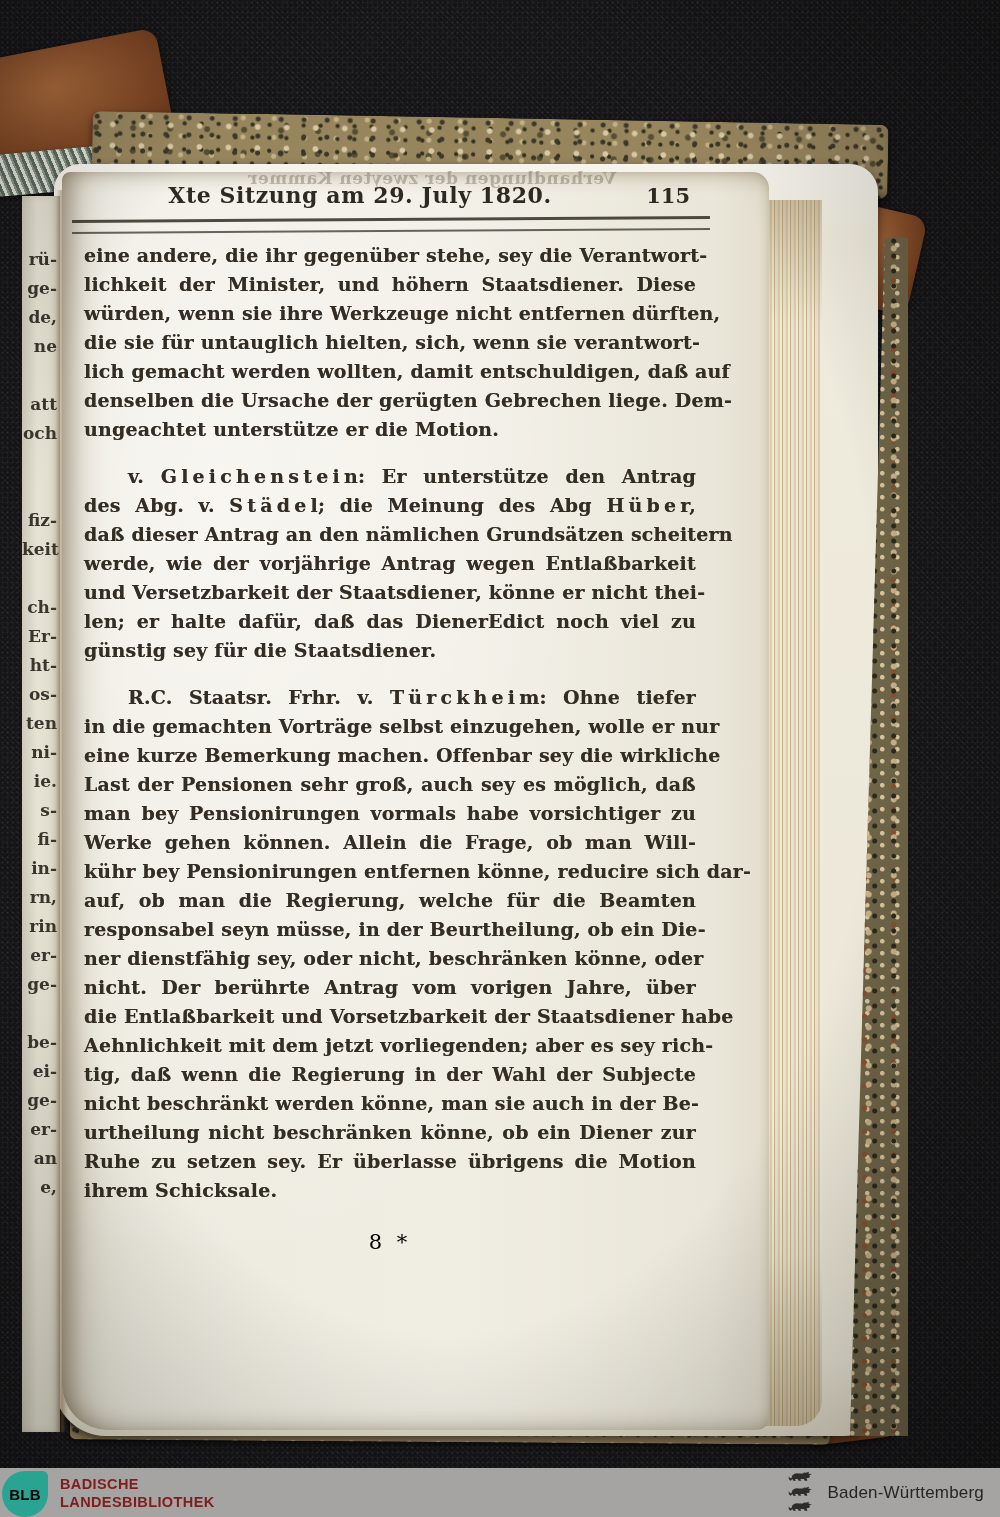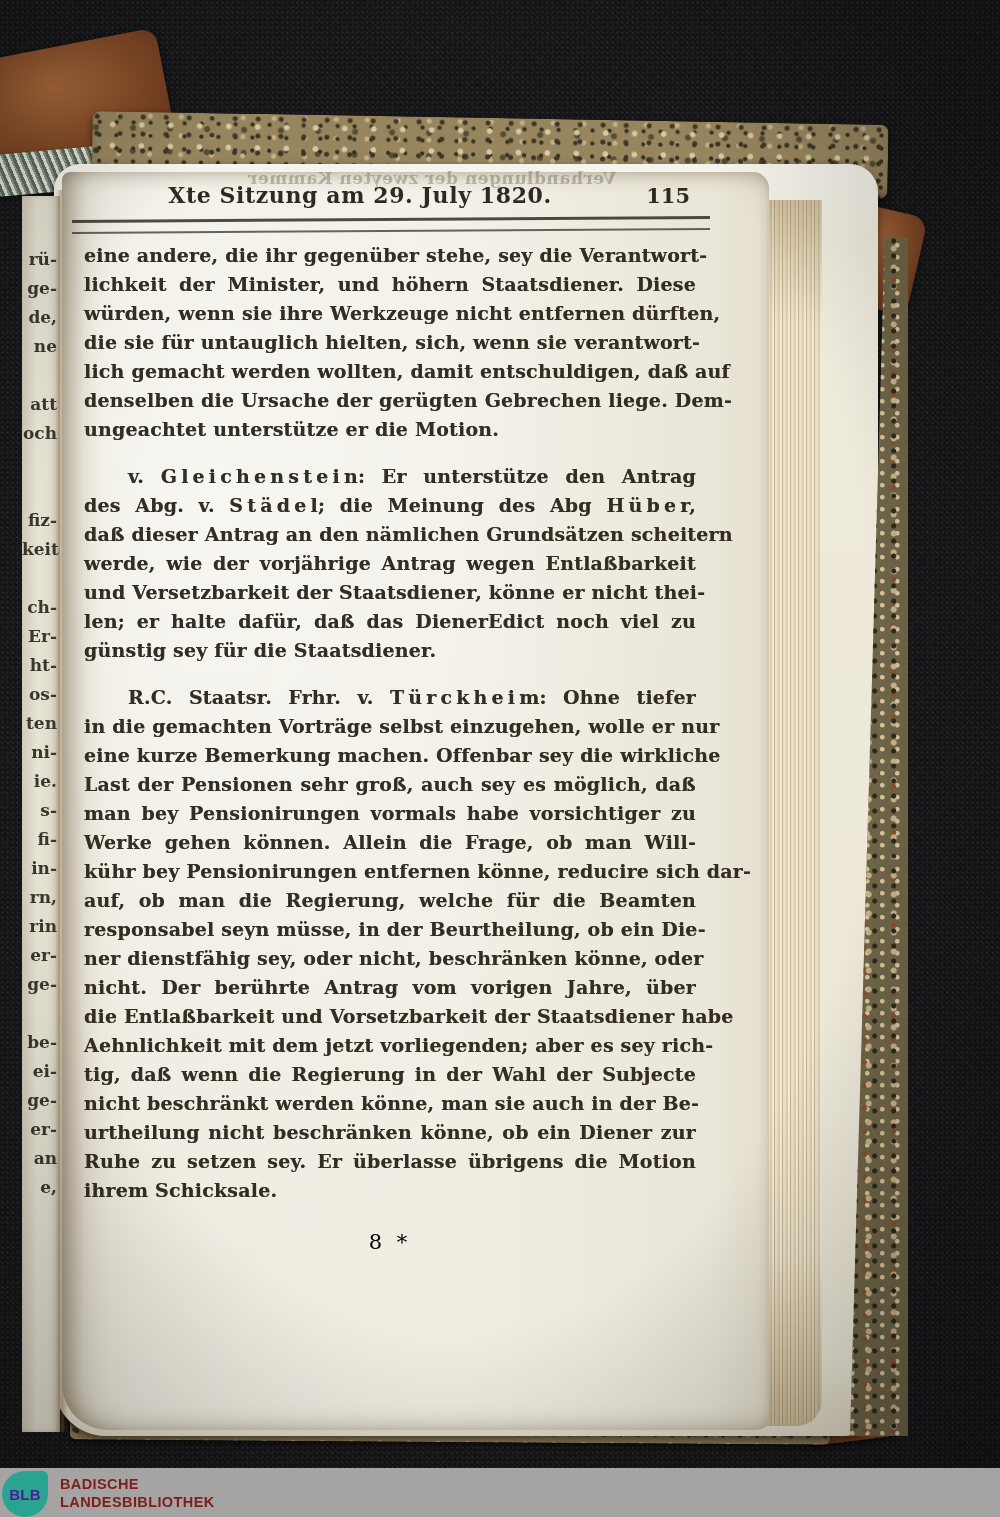--- a/index.html
+++ b/index.html
@@ -78,21 +78,21 @@
   .tl{text-align:justify;text-align-last:justify;height:29px;white-space:nowrap;}
   .tl.first{text-indent:44px;margin-top:18px;}
   .tl.last{text-align-last:left;white-space:normal;}
   .sig{margin-top:16px;text-align:center;font-size:21px;letter-spacing:4px;}
 
   
   .footer{position:absolute;left:0;top:1468px;width:1000px;height:49px;background:#a5a4a2;z-index:30;
     font-family:"Liberation Sans","DejaVu Sans",sans-serif;}
   .blb-logo{position:absolute;left:2px;top:3px;width:46px;height:46px;background:#2aa492;
     border-radius:50% 12% 50% 50%;display:flex;align-items:center;justify-content:center;
-    color:#4c1d95;font-weight:bold;font-size:15px;letter-spacing:.3px;}
+    color:#000000;font-weight:bold;font-size:15px;letter-spacing:.3px;}
   .lib-name{position:absolute;left:60px;top:7px;font-weight:bold;font-size:14.5px;line-height:18px;letter-spacing:.4px;color:#7f1d1d;}
   .bw{position:absolute;right:16px;top:2px;height:45px;display:flex;align-items:center;gap:10px;}
   .bw-text{font-size:17px;color:#262626;letter-spacing:.2px;}
 </style>
 </head>
 <body>
 
 <div class="stage">
 
   <div class="leather tl"></div>
@@ -194,14 +194,24 @@
   <div class="vignette"></div>
 
   <div class="footer">
     <div class="blb-logo">
       <span>BLB</span>
     </div>
     <div class="lib-name">
       <div>BADISCHE</div>
       <div>LANDESBIBLIOTHEK</div>
     </div>
+    <div class="bw">
+      <svg width="30" height="44" viewBox="0 0 34 48">
+        <g fill="#2c2c2a">
+          <path d="M3 10 Q0 9 1 5 Q2 8 4 7 L5 4 Q8 1 12 2 L17 2 Q18 0 20 1 L24 0 L23 2 L27 3 L24 4 Q26 6 23 7 L21 7 L22 10 L19 10 L18 8 L14 8 L15 10 L12 10 L11 8 L8 8 L9 10 L6 10 L5 8 Z"></path>
+          <path transform="translate(0,17)" d="M3 10 Q0 9 1 5 Q2 8 4 7 L5 4 Q8 1 12 2 L17 2 Q18 0 20 1 L24 0 L23 2 L27 3 L24 4 Q26 6 23 7 L21 7 L22 10 L19 10 L18 8 L14 8 L15 10 L12 10 L11 8 L8 8 L9 10 L6 10 L5 8 Z"></path>
+          <path transform="translate(0,34)" d="M3 10 Q0 9 1 5 Q2 8 4 7 L5 4 Q8 1 12 2 L17 2 Q18 0 20 1 L24 0 L23 2 L27 3 L24 4 Q26 6 23 7 L21 7 L22 10 L19 10 L18 8 L14 8 L15 10 L12 10 L11 8 L8 8 L9 10 L6 10 L5 8 Z"></path>
+        </g>
+      </svg>
+      <span class="bw-text">Baden-Württemberg</span>
+    </div>
   </div>
 </div>
 
 </body></html>

